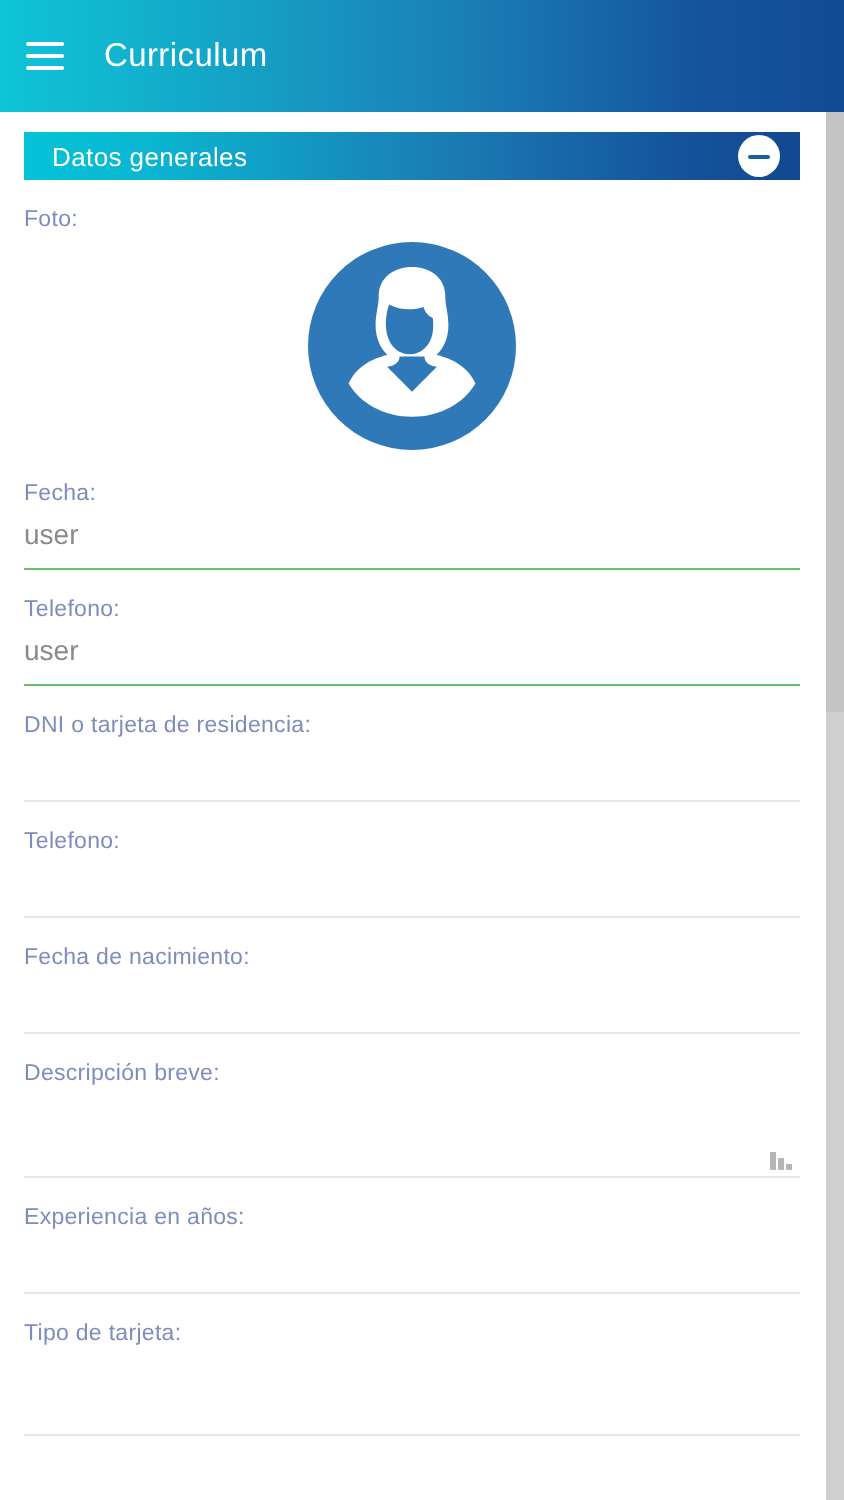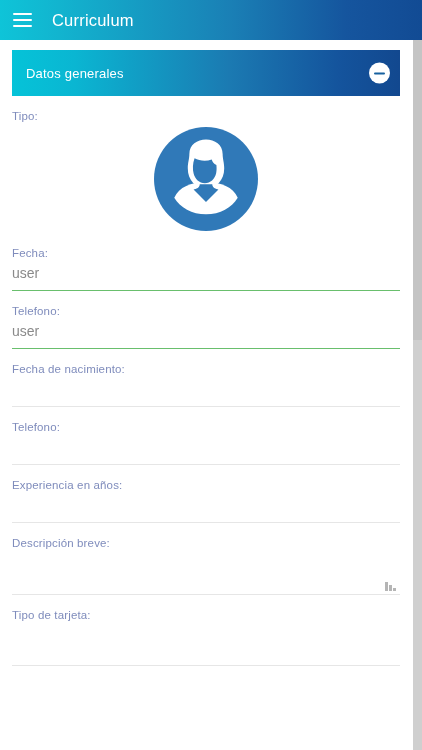--- a/index.html
+++ b/index.html
@@ -8,21 +8,21 @@
     width: 422px;
     height: 750px;
     overflow: hidden;
     background: #ffffff;
     font-family: "Liberation Sans", sans-serif;
   }
 
   
   .appbar {
     position: relative;
-    height: 40px;
+    height: 56px;
     width: 422px;
     background: linear-gradient(90deg, #0ec4d8 0%, #12b4cf 14%, #1a7fb5 55%, #15559e 82%, #124b94 100%);
     display: flex;
     align-items: center;
     padding-left: 13px;
   }
   .hamburger {
     width: 19px;
     height: 14px;
     display: flex;
@@ -76,21 +76,21 @@
     top: 0;
     left: 0;
     width: 9px;
     height: 300px;
     background: #c4c4c4;
   }
 
   
   .section-bar {
     position: relative;
-    height: 46px;
+    height: 24px;
     margin-top: 10px;
     background: linear-gradient(90deg, #05c3d8 0%, #0ab6d2 16%, #1b7ab2 56%, #14549d 84%, #12488f 100%);
     display: flex;
     align-items: center;
     padding: 0 12px 0 14px;
     cursor: pointer;
   }
   .section-title {
     color: #ffffff;
     font-size: 13px;
@@ -187,21 +187,21 @@
 
 <div class="page">
   <div class="content" id="content">
       <div class="section-bar">
         <span class="section-title">Datos generales</span>
         <div class="collapse-btn">
           <i></i>
         </div>
       </div>
       <div class="field">
-        <div class="field-label">Tipo:</div>
+        <div class="field-label">Foto:</div>
         <div class="photo-wrap">
           <svg class="avatar" viewBox="0 0 100 100">
             <circle cx="50" cy="50" r="50" fill="#3079b8"></circle>
             <path fill="#ffffff" d="M50 84c-13.5 0-25-6.6-30.5-16C24 58 35.5 53 50 53s26 5 30.5 15C75 77.4 63.5 84 50 84z"></path>
             <path fill="#ffffff" d="M34 26c0-9 7.5-14 16-14s16 5 16 14c0 5 1.5 8 1.5 14 0 11-7.5 19-17.5 19S32.5 51 32.5 40c0-6 1.5-9 1.5-14z"></path>
             <path fill="#3079b8" d="M39 30c4.5 2.5 11 3.2 16.5 1.2.7 2.2 2 4.2 4.5 5.3 0 0 .6 4.6-.3 8.2-1.3 5.3-5.4 9.3-10.8 9.3s-9.5-4-10.8-9.3c-1-4-1-9.5.9-14.7z"></path>
             <path fill="#3079b8" d="M44 55h12c0 4.5 6 5 6 5l-12 12-12-12s6-.5 6-5z"></path>
           </svg>
         </div>
       </div>
@@ -211,49 +211,55 @@
           <span class="field-value">user</span>
         </div>
       </div>
       <div class="field">
         <div class="field-label">Telefono:</div>
         <div class="field-input valid">
           <span class="field-value">user</span>
         </div>
       </div>
       <div class="field">
+        <div class="field-label">DNI o tarjeta de residencia:</div>
+        <div class="field-input">
+          <span class="field-value"></span>
+        </div>
+      </div>
+      <div class="field">
+        <div class="field-label">Telefono:</div>
+        <div class="field-input">
+          <span class="field-value"></span>
+        </div>
+      </div>
+      <div class="field">
         <div class="field-label">Fecha de nacimiento:</div>
-        <div class="field-input">
-          <span class="field-value"></span>
-        </div>
-      </div>
-      <div class="field">
-        <div class="field-label">Telefono:</div>
-        <div class="field-input">
-          <span class="field-value"></span>
-        </div>
-      </div>
-      <div class="field">
-        <div class="field-label">Experiencia en años:</div>
         <div class="field-input">
           <span class="field-value"></span>
         </div>
       </div>
       <div class="field">
         <div class="field-label">Descripción breve:</div>
         <div class="field-input area">
           <span class="field-value"></span>
           <span class="grip">
             <b></b>
             <b></b>
             <b></b>
           </span>
         </div>
       </div>
       <div class="field">
+        <div class="field-label">Experiencia en años:</div>
+        <div class="field-input">
+          <span class="field-value"></span>
+        </div>
+      </div>
+      <div class="field">
         <div class="field-label">Tipo de tarjeta:</div>
         <div class="field-input tall">
           <span class="field-value"></span>
         </div>
       </div>
     </div>
   <div class="scroll-track">
     <div class="scroll-thumb"></div>
   </div>
 </div>

